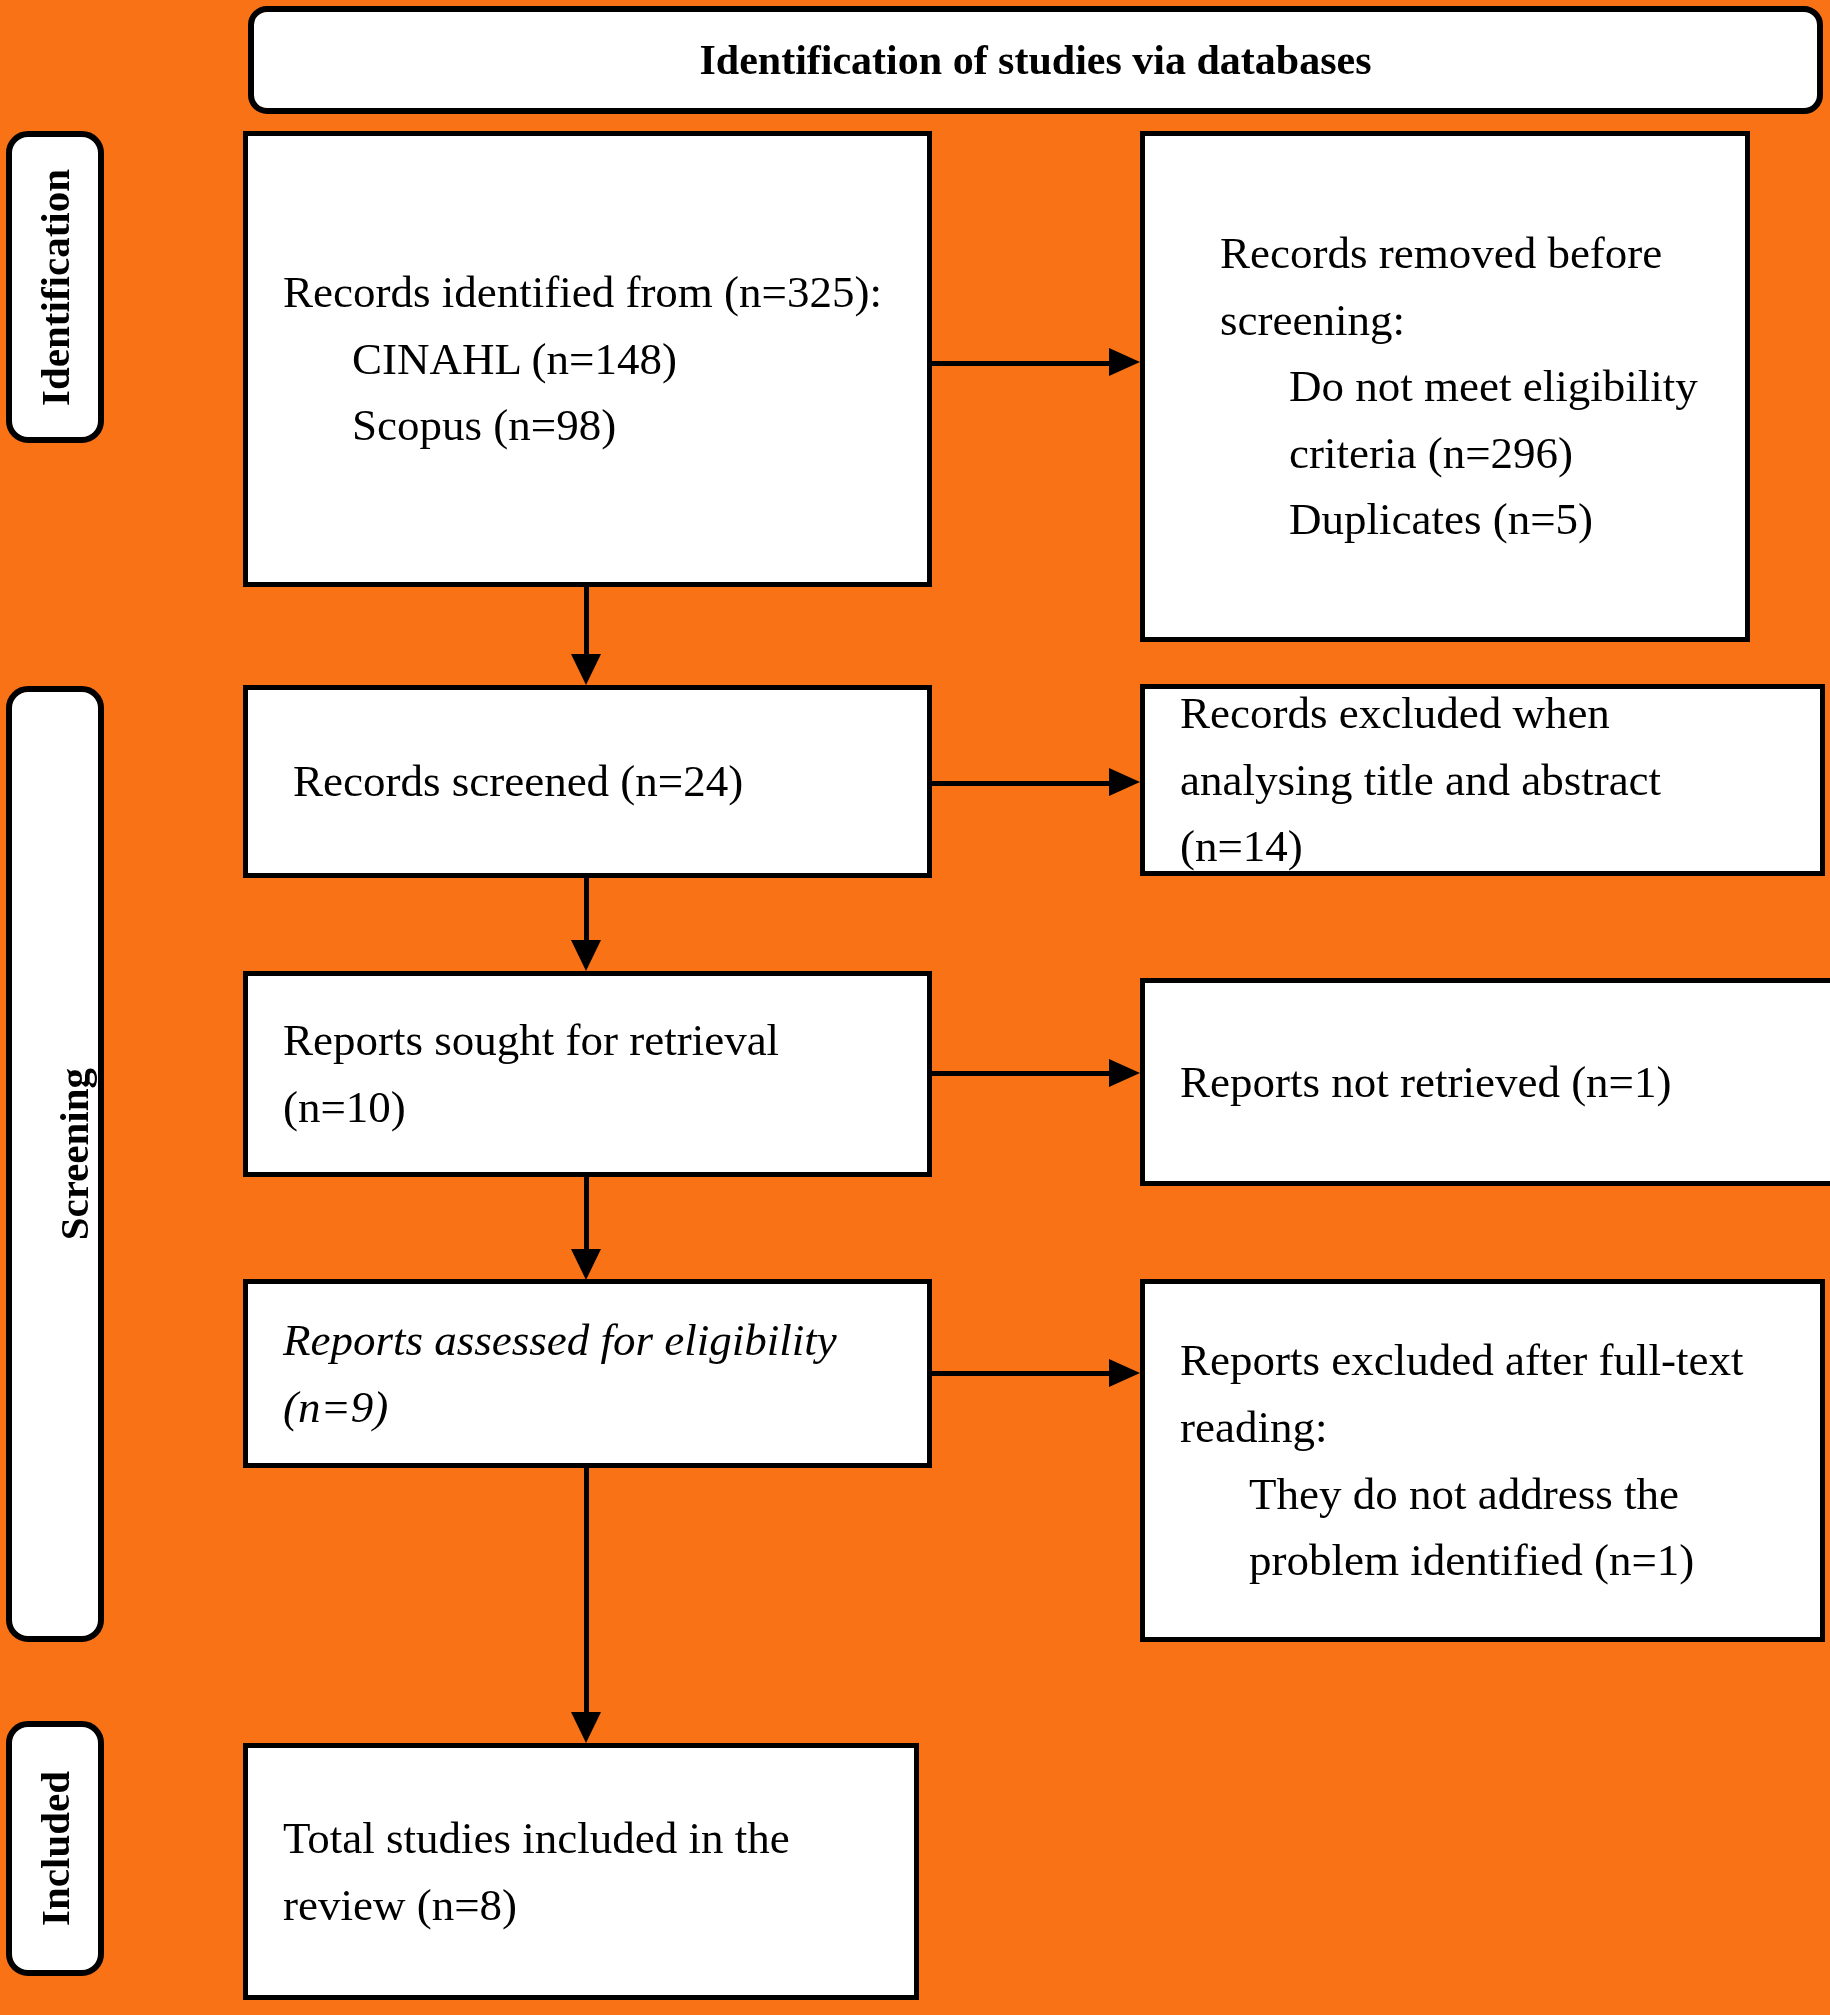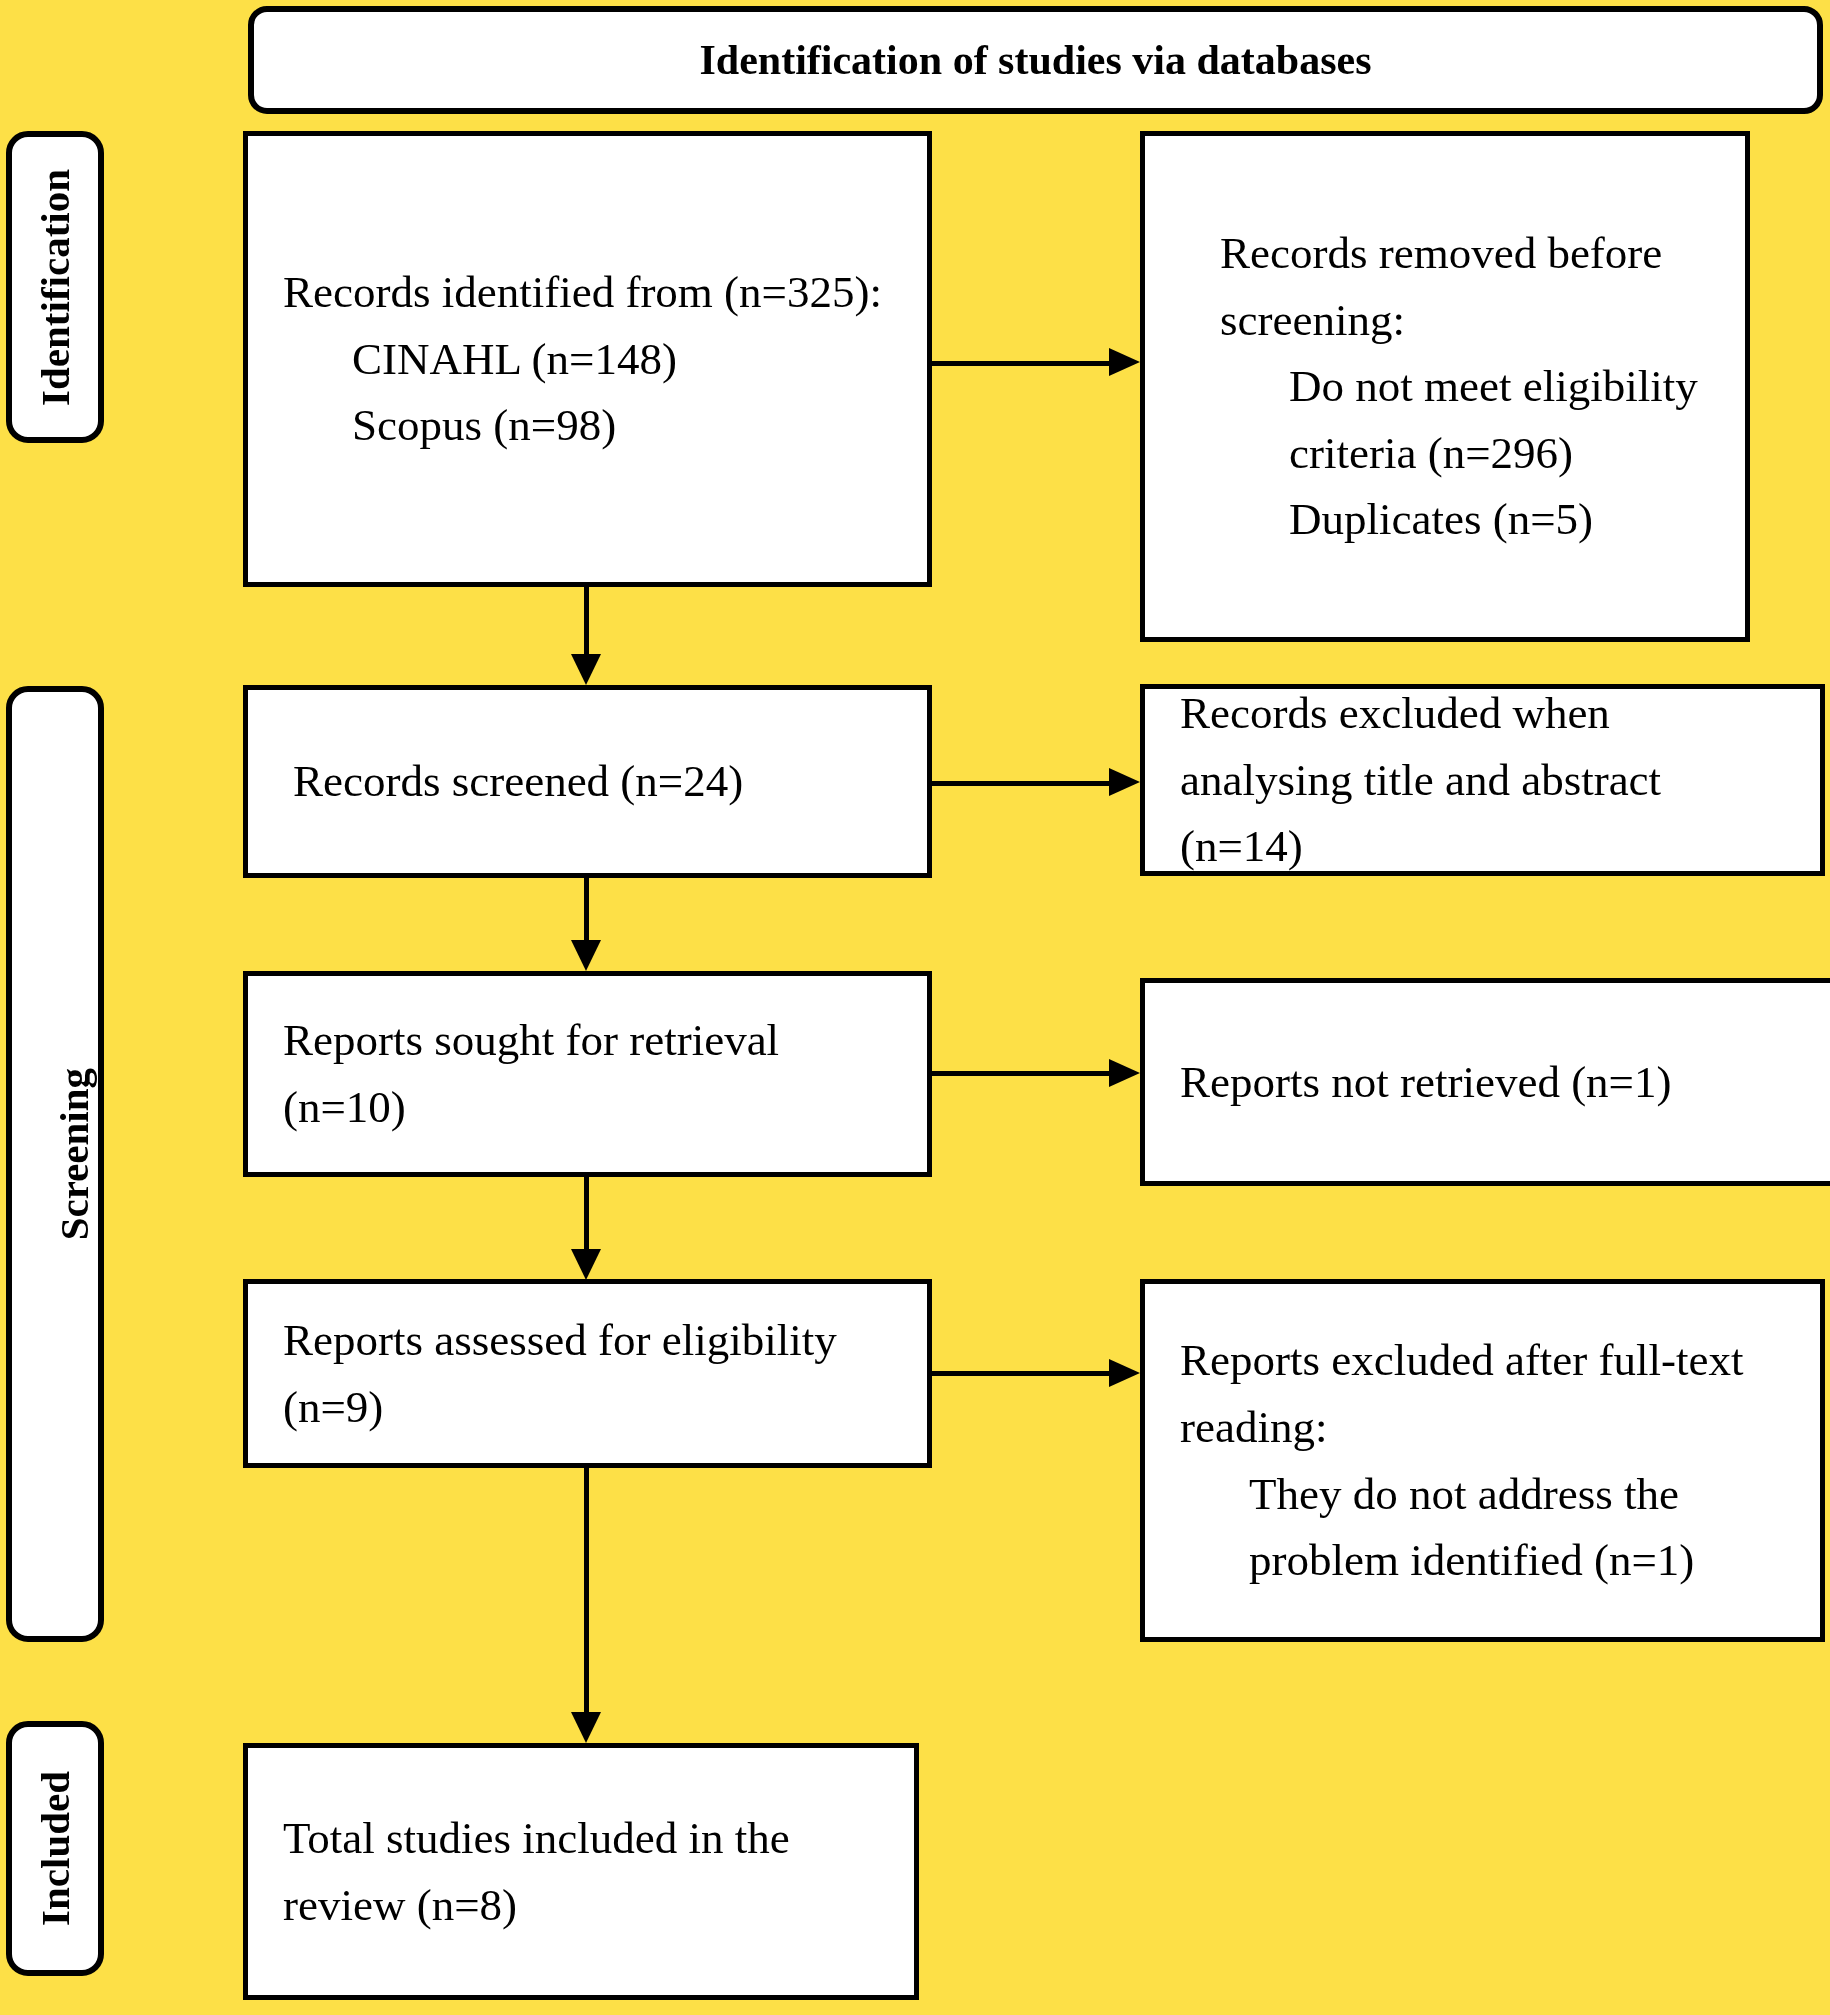--- a/index.html
+++ b/index.html
@@ -1,20 +1,20 @@
 <!DOCTYPE html>
 <html style="font-size:11.7px"><head>
 <meta charset="utf-8">
 <style>
   html, body { margin: 0; padding: 0; background: #ffffff; }
   .canvas {
     position: relative;
     width: 1830px;
     height: 2015px;
-    background: #fde047;
+    background: #f97316;
     font-family: "Liberation Serif", "DejaVu Serif", serif;
     color: #000000;
   }
 
   
   .hdr {
     position: absolute;
     left: 248px; top: 5.8px;
     width: 1575px; height: 108px;
     border: 6.6px solid #000;
@@ -61,21 +61,21 @@
   }
   .line.indent { margin-left: 69px; }
 
   .b-identified { left: 243px; top: 131px; width: 689px; height: 456px; }
   .b-identified .box-text { max-width: 642px; }
   .b-screened   { left: 243px; top: 685px; width: 689px; height: 193px; padding-left: 10px; }
   .b-screened .box-text { max-width: 613px; }
   .b-sought     { left: 243px; top: 971px; width: 689px; height: 206px; }
   .b-sought .box-text { max-width: 584px; }
   .b-assessed   { left: 243px; top: 1279px; width: 689px; height: 189px; }
-  .b-assessed .box-text { max-width: 584px; }
+  .b-assessed .box-text { max-width: 584px; font-style: italic; }
   .b-total      { left: 243px; top: 1743px; width: 676px; height: 257px; }
   .b-total .box-text { max-width: 584px; }
 
   .r-removed    { left: 1140px; top: 131px; width: 610px; height: 511px; padding-left: 40px; }
   .r-removed .box-text { max-width: 511px; }
   .r-excluded-ta{ left: 1140px; top: 684px; width: 685px; height: 192px; }
   .r-excluded-ta .box-text { max-width: 525px; }
   .r-notretr    { left: 1140px; top: 978px; width: 756px; height: 208px; }
   .r-notretr .box-text { max-width: 613px; }
   .r-excluded-ft{ left: 1140px; top: 1279px; width: 685px; height: 363px; }

